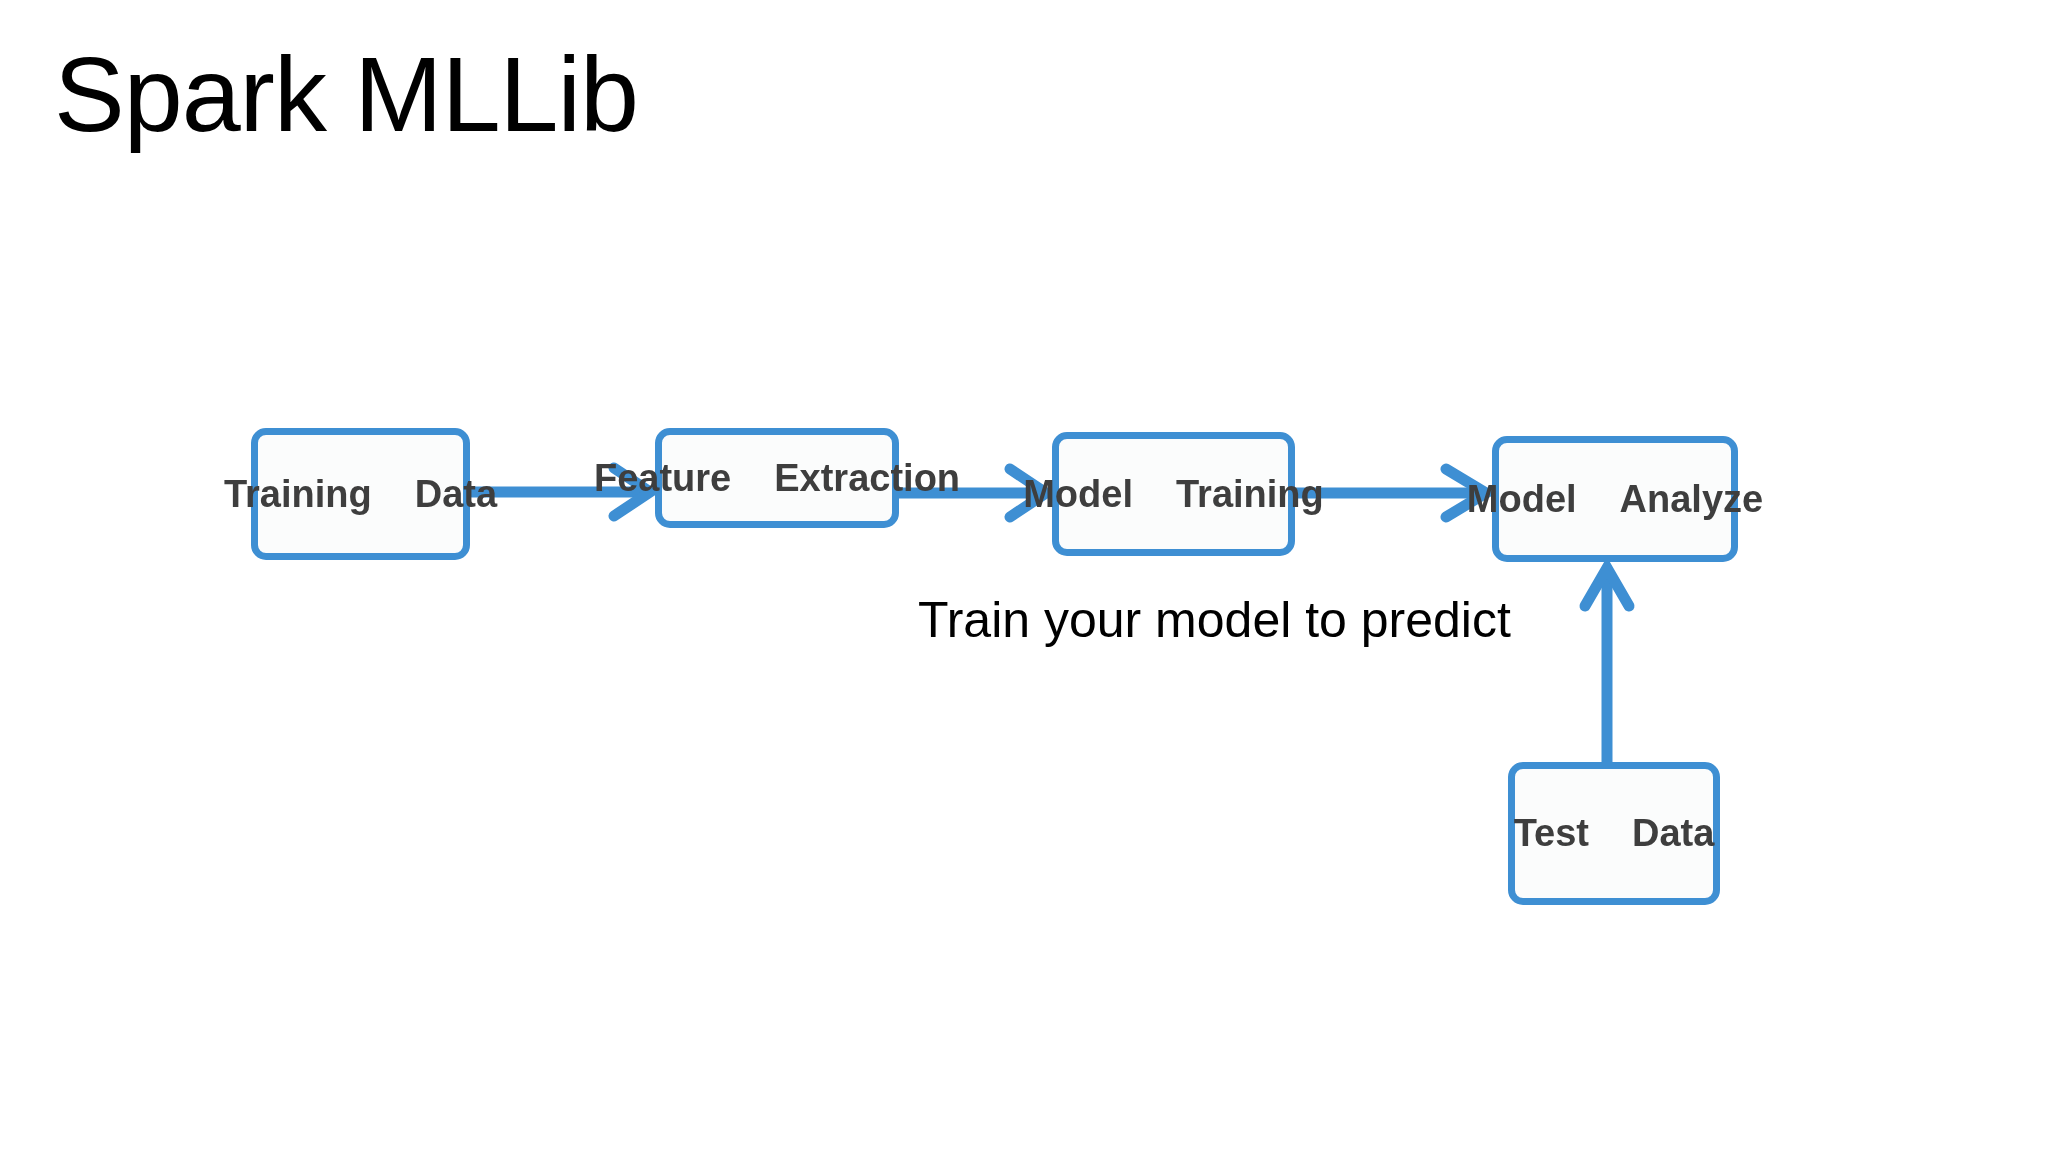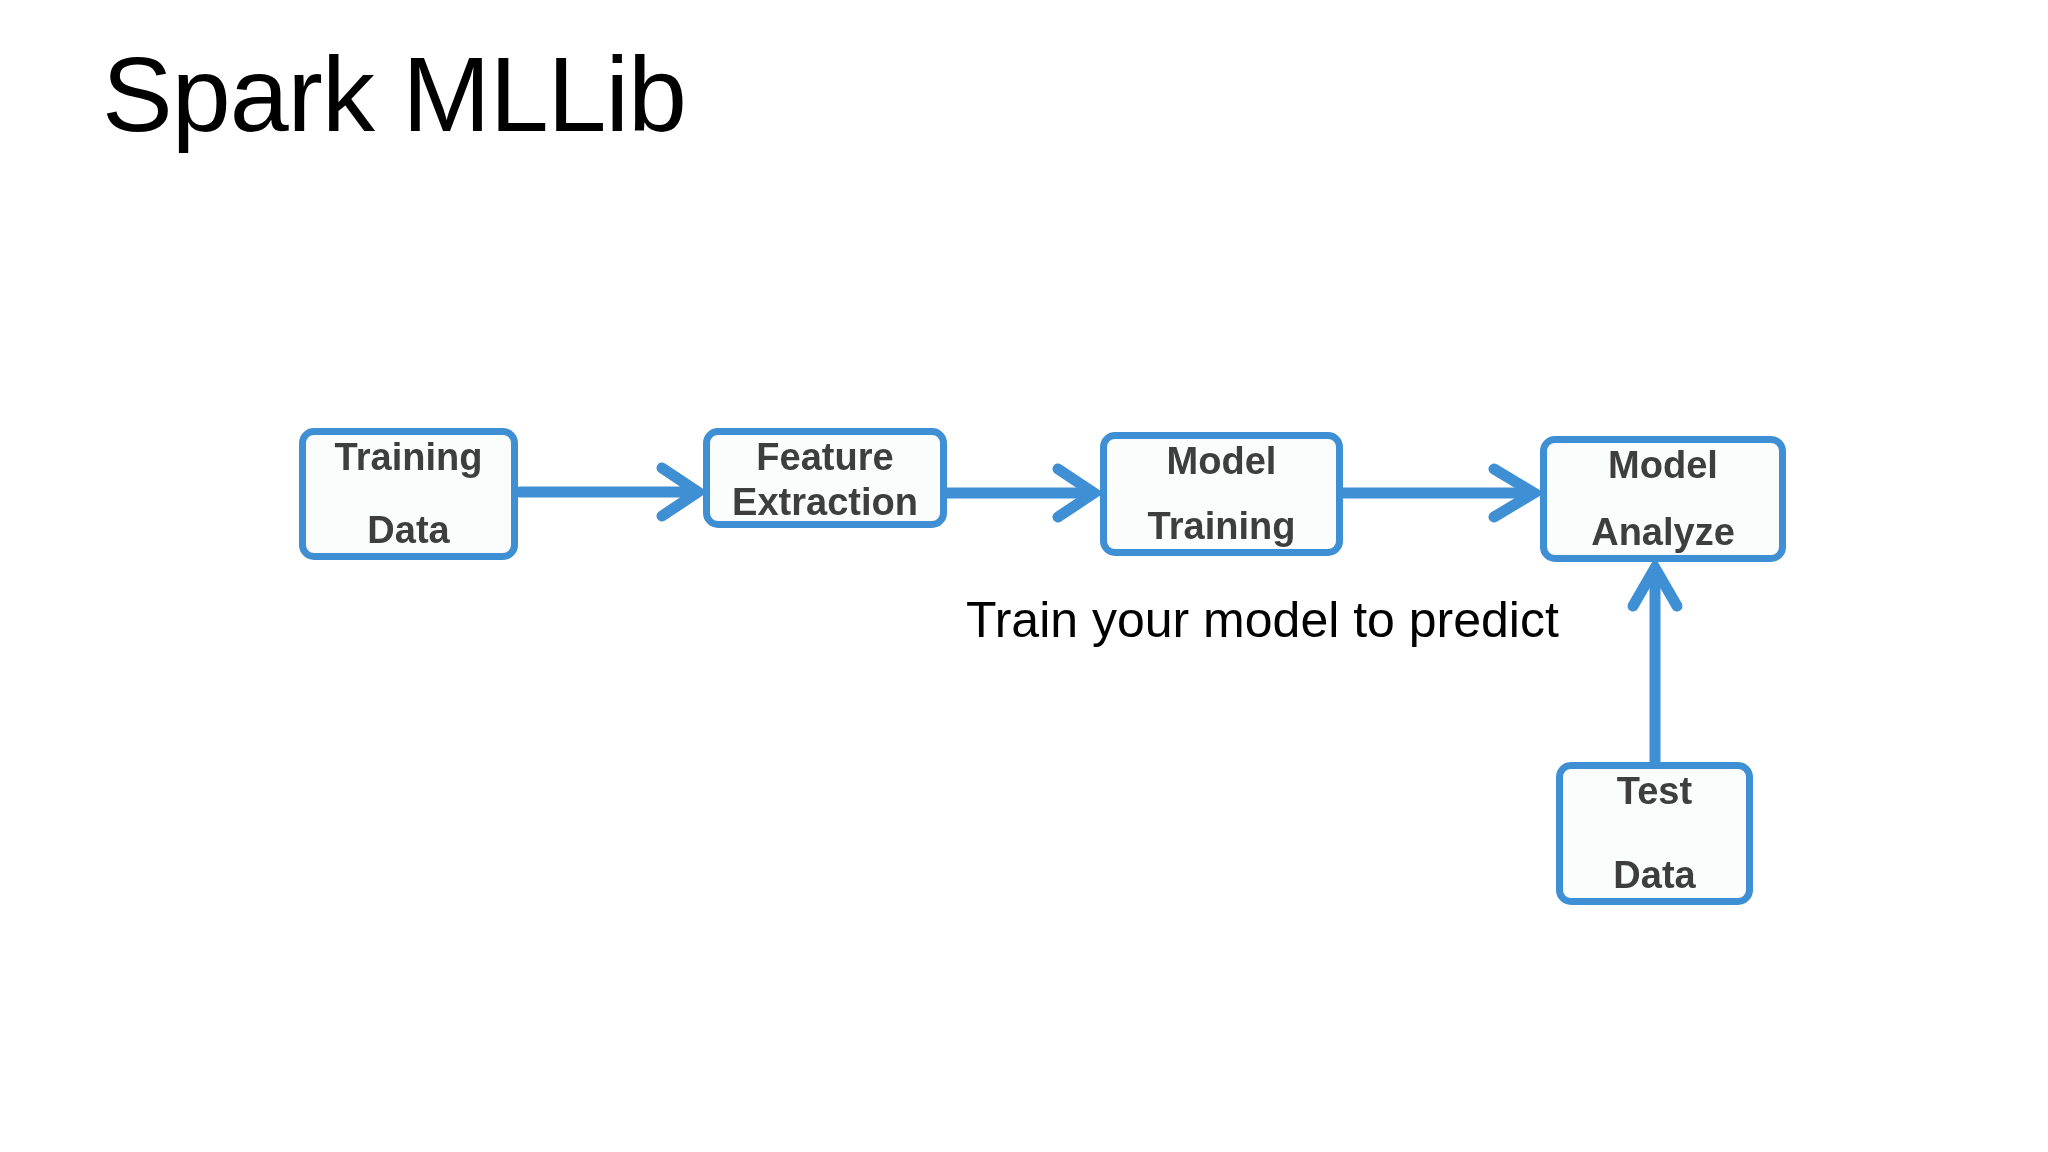--- a/index.html
+++ b/index.html
@@ -14,21 +14,20 @@
     width: 2048px;
     height: 1152px;
     position: relative;
     overflow: hidden;
     font-family: "Liberation Sans", sans-serif;
   }
   .slide {
     position: absolute;
     inset: 0;
     background: var(--bg);
-    margin-left: 48px;
   }
   .slide-title {
     position: absolute;
     left: 54px;
     top: 34px;
     font-size: 106px;
     font-weight: 400;
     line-height: 1.15;
     color: var(--label_text);
     letter-spacing: -1px;
@@ -45,35 +44,36 @@
   .annotation.your-data   { left: 251px; top: 339px; }
   .annotation.extract-data{ left: 555px; top: 339px; }
   .annotation.train-model { left: 918px; top: 590px; text-align: right; }
 
   .node {
     position: absolute;
     border: 7px solid var(--accent);
     border-radius: 15px;
     background: #FBFCFC;
     display: flex;
-    flex-direction: column;
+    flex-direction: row;
     align-items: center;
-    justify-content: space-between;
+    justify-content: center;
     text-align: center;
     color: var(--box_text);
     font-size: 38px;
     font-weight: 700;
     line-height: 45px;
+    gap: 43px;
   }
   .node span { display: block; }
   .node.training-data     { left: 251px;  top: 428px; width: 219px; height: 132px; }
   .node.feature-extraction{ left: 655px;  top: 428px; width: 244px; height: 100px; }
   .node.model-training    { left: 1052px; top: 432px; width: 243px; height: 124px; }
   .node.model-testing     { left: 1492px; top: 436px; width: 246px; height: 126px; }
-  .node.test-data         { left: 1508px; top: 762px; width: 197px; height: 143px; }
+  .node.test-data         { left: 1508px; top: 762px; width: 212px; height: 143px; }
 
   .arrow-layer {
     position: absolute;
     left: 0; top: 0;
     width: 2048px;
     height: 1152px;
     pointer-events: none;
   }
   .arrow-layer .shaft {
     stroke: var(--accent);

